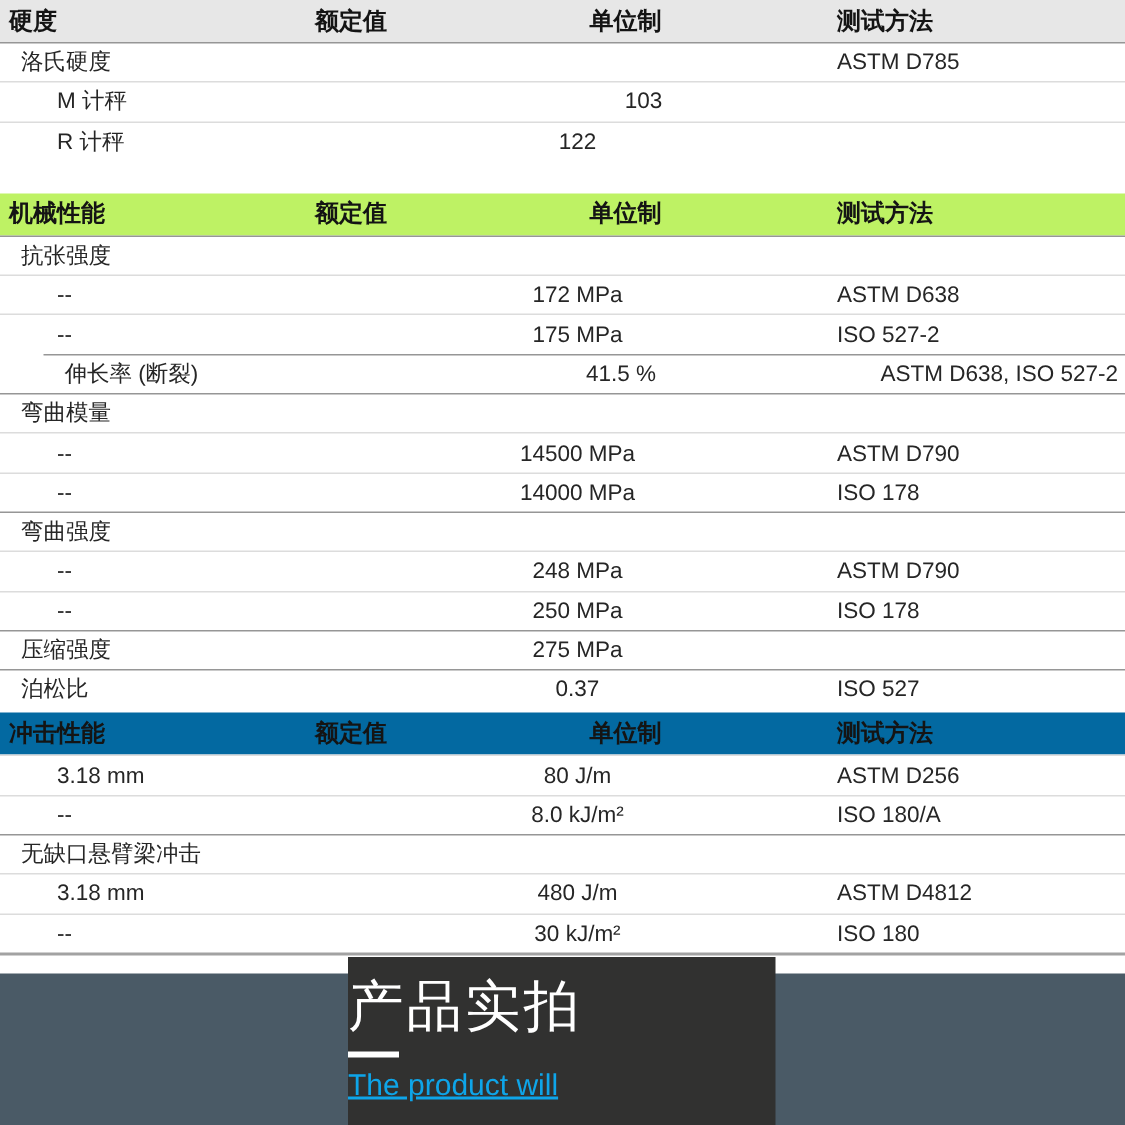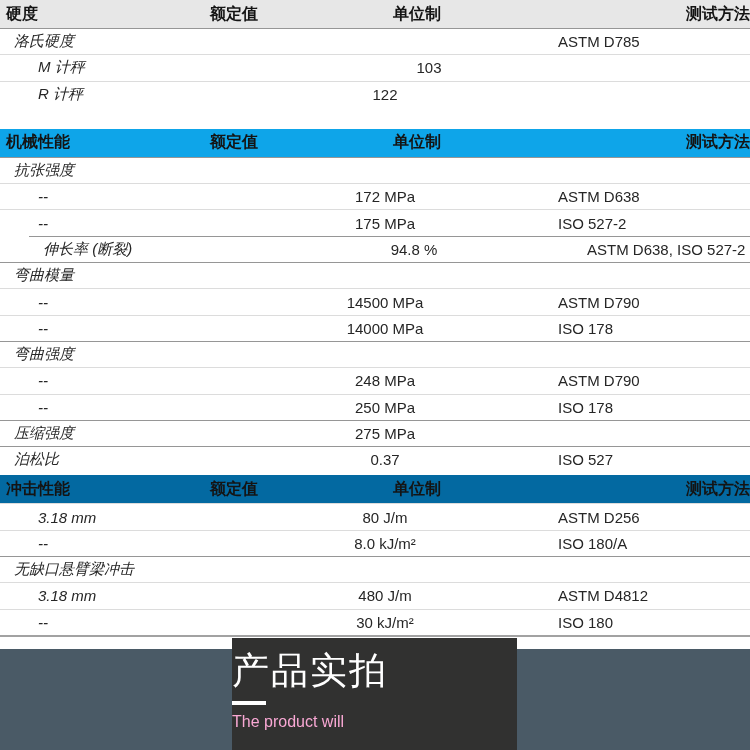--- a/index.html
+++ b/index.html
@@ -13,47 +13,47 @@
   
   .spec-table{width:750px;border-bottom:2px solid #a2a2a2;}
   .t-header{
     display:flex;align-items:center;height:28px;background:#e7e7e7;
     font-weight:bold;font-size:16px;color:#141414;margin-top:3px;
   }
   .spec-table .t-header:first-child{margin-top:0;}
   .h-name{width:210px;padding-left:6px;box-sizing:border-box;}
   .h-rated{width:183px;}
   .h-unit{width:165px;}
-  .h-method{flex:1;text-align:right;}
+  .h-method{flex:1;}
 
   .t-row{
     display:flex;align-items:center;height:26.3px;box-sizing:border-box;
     font-size:15px;color:#262626;border-top:1px solid #dcdcdc;
   }
   .t-row.group{border-top-color:#969696;}
-  .c-name{width:265px;box-sizing:border-box;padding-left:14px;white-space:nowrap;font-style:italic;}
+  .c-name{width:265px;box-sizing:border-box;padding-left:14px;white-space:nowrap;}
   .t-row.sub .c-name{padding-left:38px;}
   .c-value{width:240px;text-align:center;white-space:nowrap;}
   .c-method{margin-left:53px;flex:1;white-space:nowrap;}
 
   
   .slate-band{
     position:absolute;left:0;right:0;top:649px;bottom:0;background:#4a5a66;
   }
   .dark-panel{
     position:absolute;left:232px;top:638px;width:285px;height:112px;
     background:#313130;z-index:2;display:flex;flex-direction:column;
     align-items:flex-start;box-sizing:border-box;padding-top:13px;
   }
   .panel-title{
     color:#ffffff;font-size:37px;line-height:1.1;letter-spacing:2px;
     font-weight:500;white-space:nowrap;
   }
   .panel-divider{width:34px;height:4px;background:#ffffff;margin:9px 0 8px 0;}
-  .panel-subtitle{color:#f9a8d4;font-size:16px;white-space:nowrap;}
+  .panel-subtitle{color:#0ea5e9;font-size:20px;white-space:nowrap;text-decoration:underline;}
 </style>
 </head>
 <body>
 
 <div class="page">
 
   <div class="spec-table">
       <div class="t-header" style="background: rgb(231, 231, 231);">
         <span class="h-name">硬度</span>
         <span class="h-rated">额定值</span>
@@ -68,21 +68,21 @@
       <div class="t-row sub" style="border-top-color: rgb(220, 220, 220); gap: 44px;">
         <span class="c-name">M 计秤</span>
         <span class="c-value">103</span>
         <span class="c-method"></span>
       </div>
       <div class="t-row sub" style="border-top-color: rgb(220, 220, 220);">
         <span class="c-name">R 计秤</span>
         <span class="c-value">122</span>
         <span class="c-method"></span>
       </div>
-      <div class="t-header" style="background: #0ea5e9; margin-top: 22px;">
+      <div class="t-header" style="background: #bef264; margin-top: 22px;">
         <span class="h-name">机械性能</span>
         <span class="h-rated">额定值</span>
         <span class="h-unit">单位制</span>
         <span class="h-method">测试方法</span>
       </div>
       <div class="t-row group" style="border-top-color: rgb(150, 150, 150);">
         <span class="c-name">抗张强度</span>
         <span class="c-value"></span>
         <span class="c-method"></span>
       </div>
@@ -91,21 +91,21 @@
         <span class="c-value">172 MPa</span>
         <span class="c-method">ASTM D638</span>
       </div>
       <div class="t-row sub" style="border-top-color: rgb(220, 220, 220);">
         <span class="c-name">--</span>
         <span class="c-value">175 MPa</span>
         <span class="c-method">ISO 527-2</span>
       </div>
       <div class="t-row group" style="border-top-color: rgb(150, 150, 150); margin-left: 29px;">
         <span class="c-name">伸长率 (断裂)</span>
-        <span class="c-value">94.8 %</span>
+        <span class="c-value">41.5 %</span>
         <span class="c-method">ASTM D638, ISO 527-2</span>
       </div>
       <div class="t-row group" style="border-top-color: rgb(150, 150, 150);">
         <span class="c-name">弯曲模量</span>
         <span class="c-value"></span>
         <span class="c-method"></span>
       </div>
       <div class="t-row sub" style="border-top-color: rgb(220, 220, 220);">
         <span class="c-name">--</span>
         <span class="c-value">14500 MPa</span>

